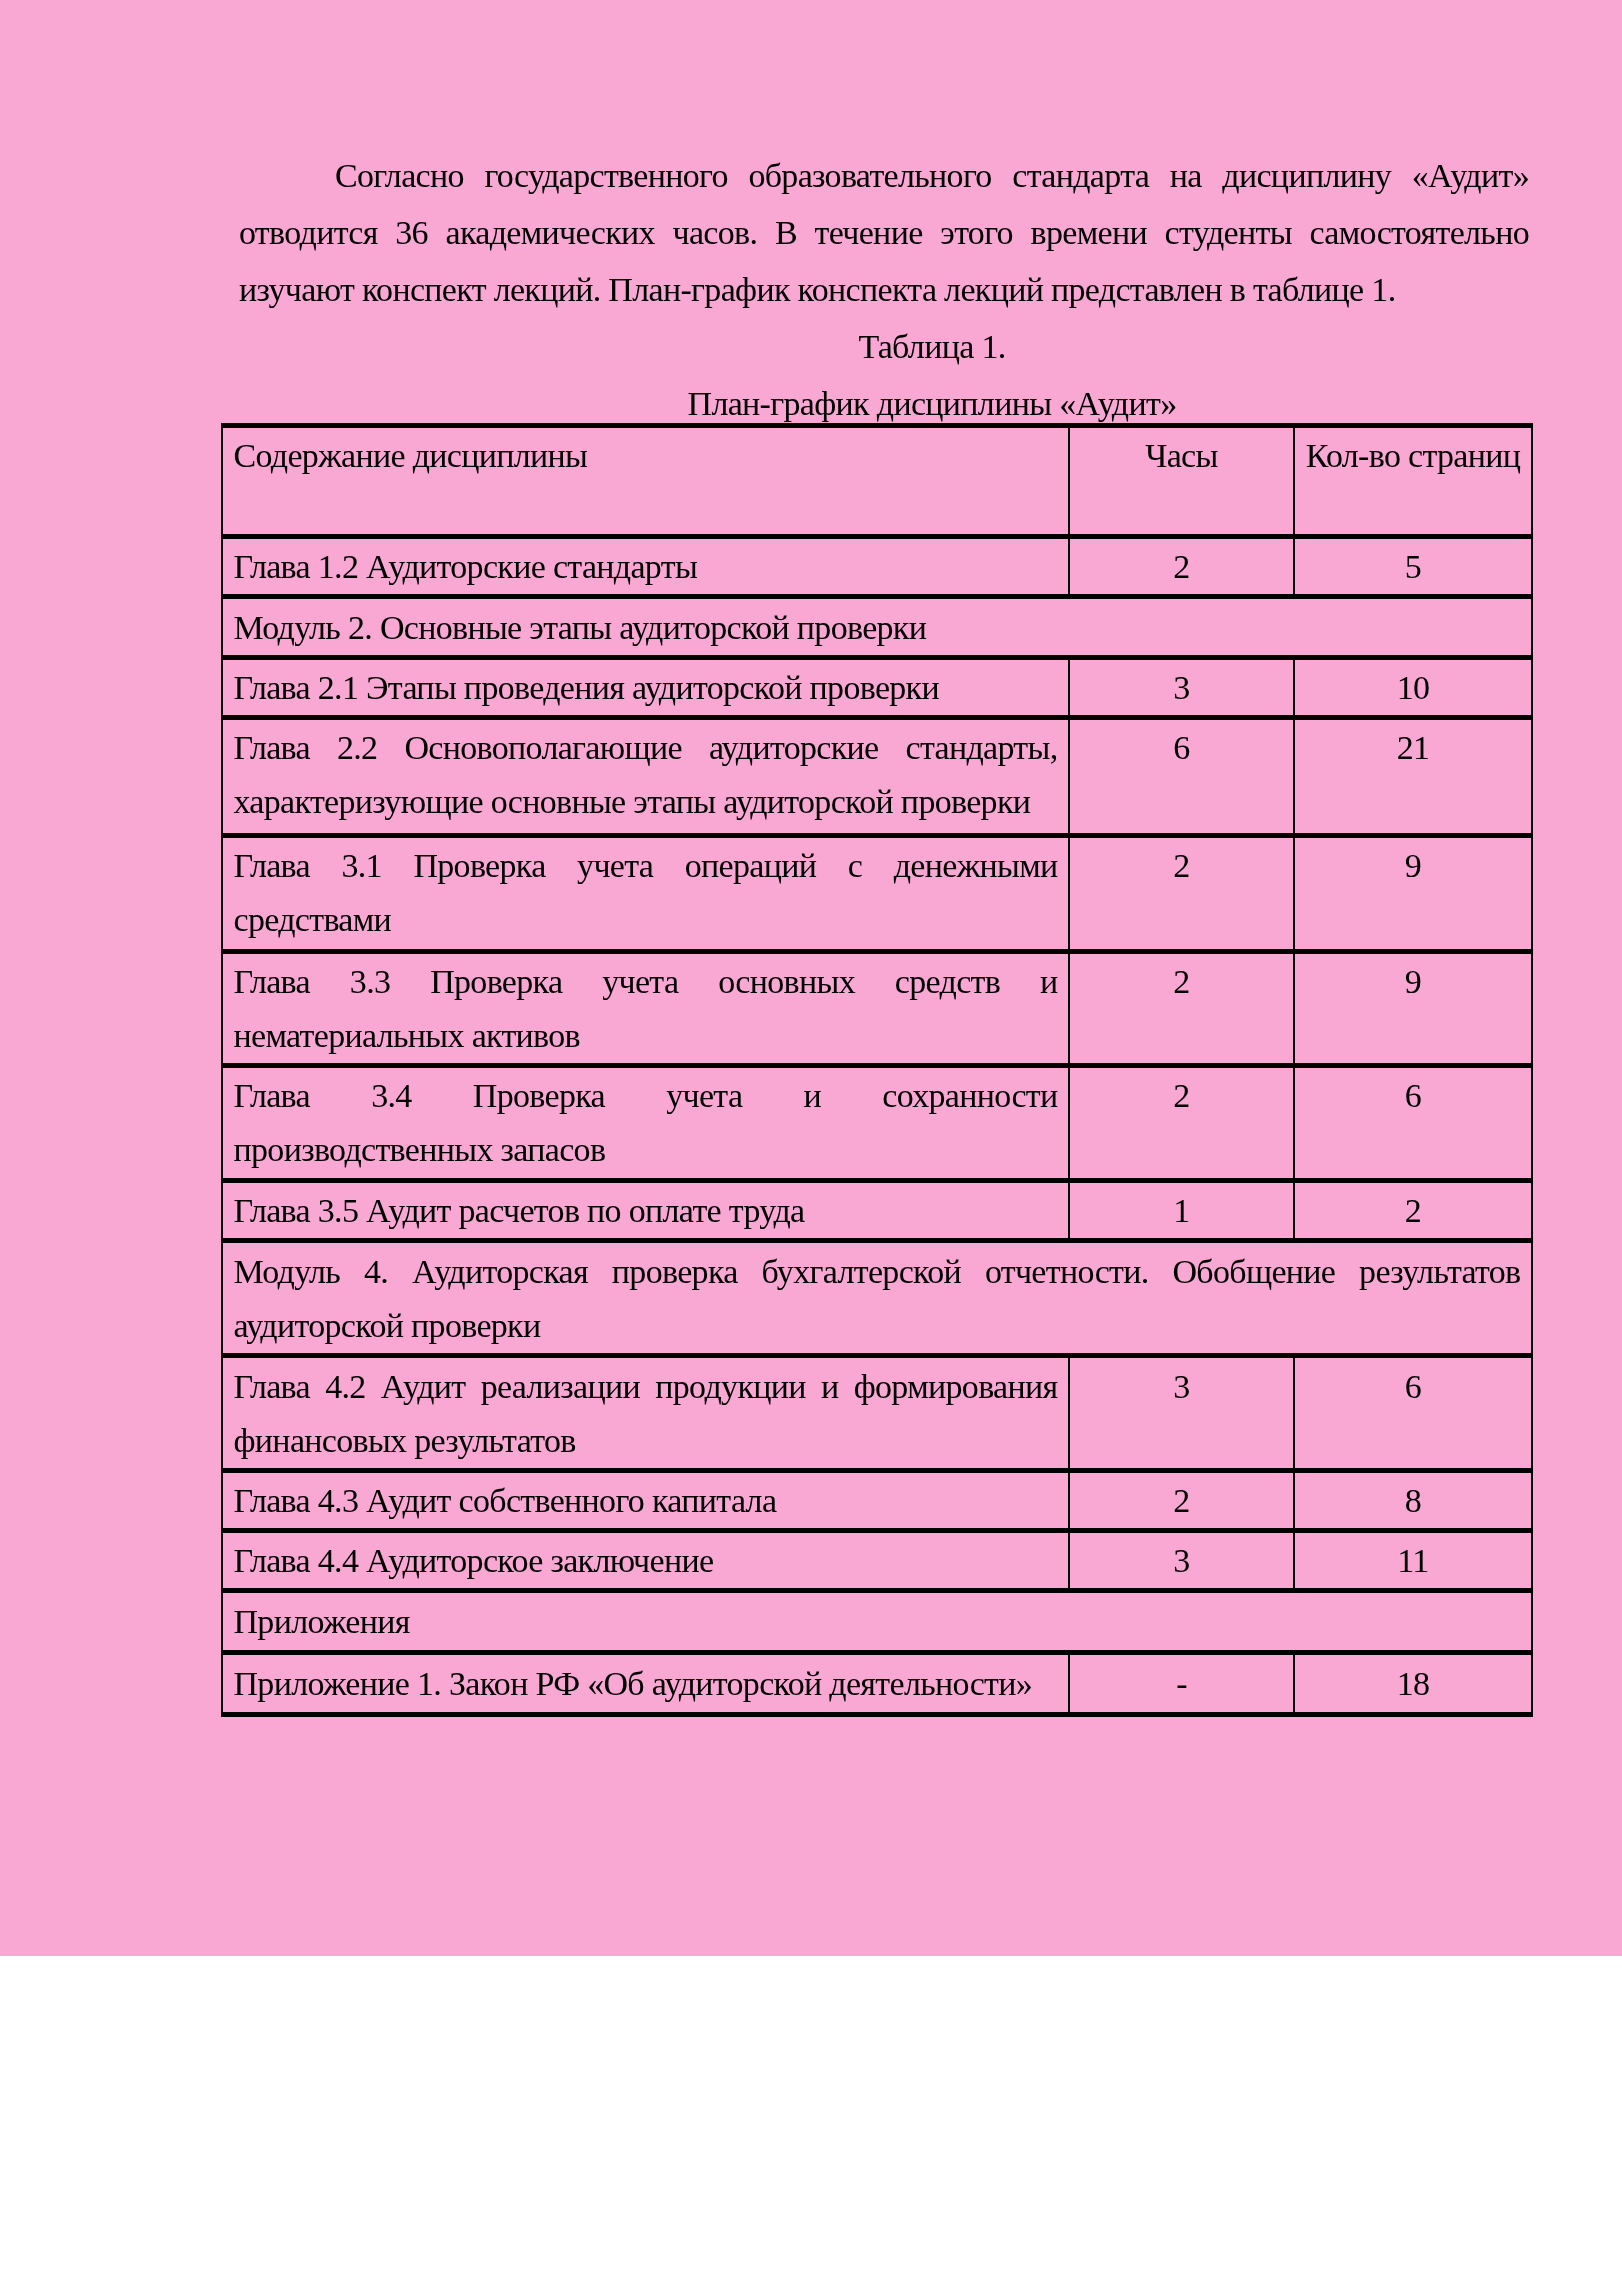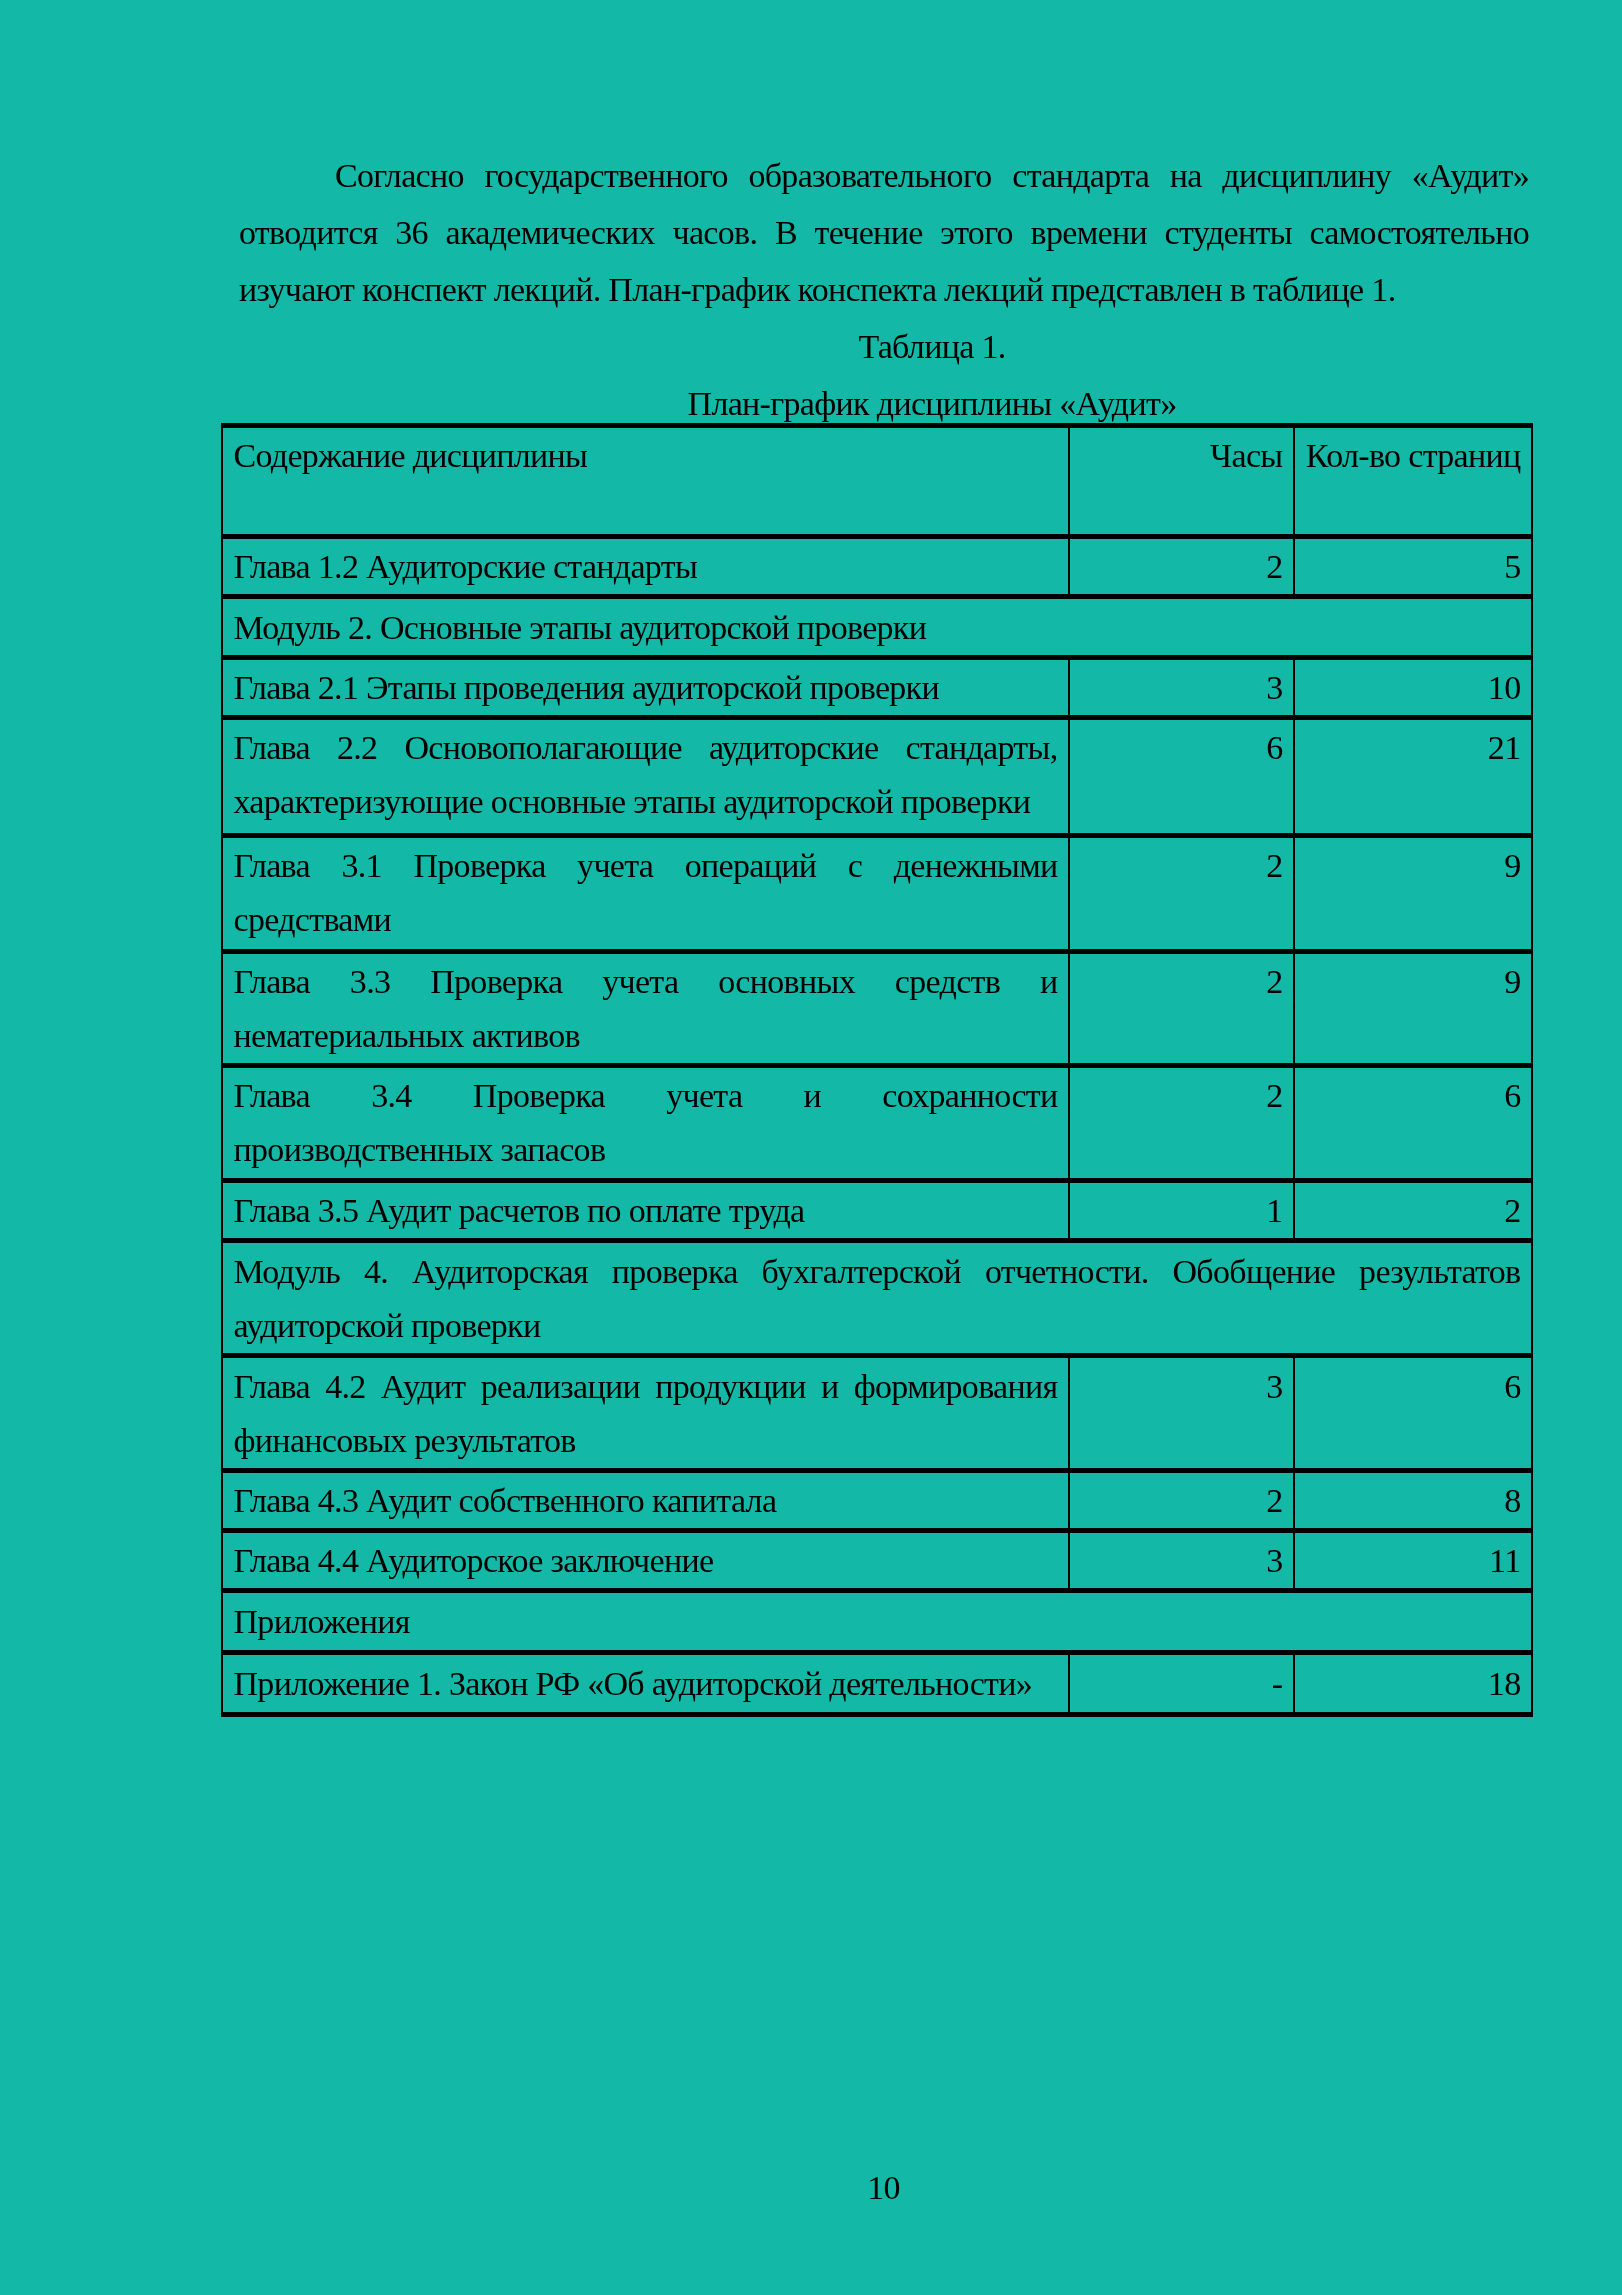--- a/index.html
+++ b/index.html
@@ -1,20 +1,20 @@
 <!DOCTYPE html>
 <html style="font-size:10.5px"><head>
 <meta charset="utf-8">
 <style>
   html, body { margin: 0; padding: 0; background: #ffffff; }
   .page {
     position: relative;
     width: 1622px;
-    height: 2295px;
-    background: #14b8a6;
+    height: 1956px;
+    background: #f9a8d4;
     color: #000000;
     font-family: "Liberation Serif", "DejaVu Serif", serif;
     font-size: 34px;
     letter-spacing: -0.02em;
     line-height: 57px;
   }
   
   .intro {
     position: absolute;
     left: 239px;
@@ -36,21 +36,21 @@
   table.doc-table td {
     border: 2.6px solid #000000;
     border-top-width: 5.9px;
     border-bottom-width: 5.9px;
     vertical-align: top;
     padding: 1.3px 10.5px 0 10.5px;
     line-height: 54px;
     overflow: hidden;
   }
   td.cnt, td.sec { text-align: justify; }
-  td.num { text-align: right; padding-left: 9.2px; }
+  td.num { text-align: center; padding-left: 9.2px; }
   
   .page-num {
     position: absolute;
     left: 239px;
     top: 2159px;
     width: 1289px;
     text-align: center;
   }
 </style>
 </head>

